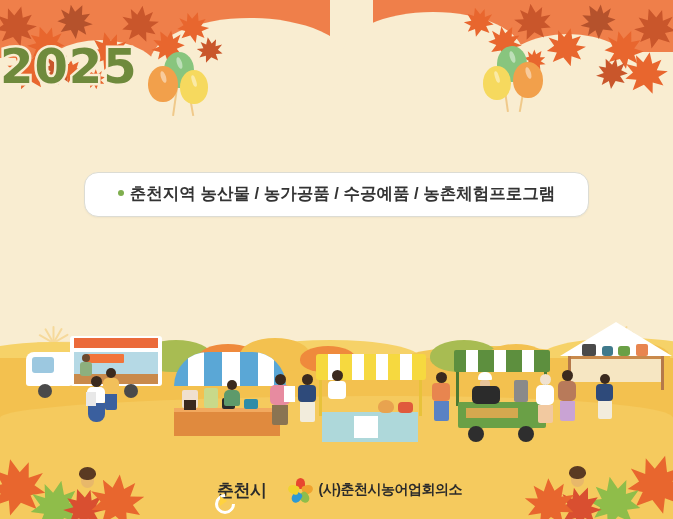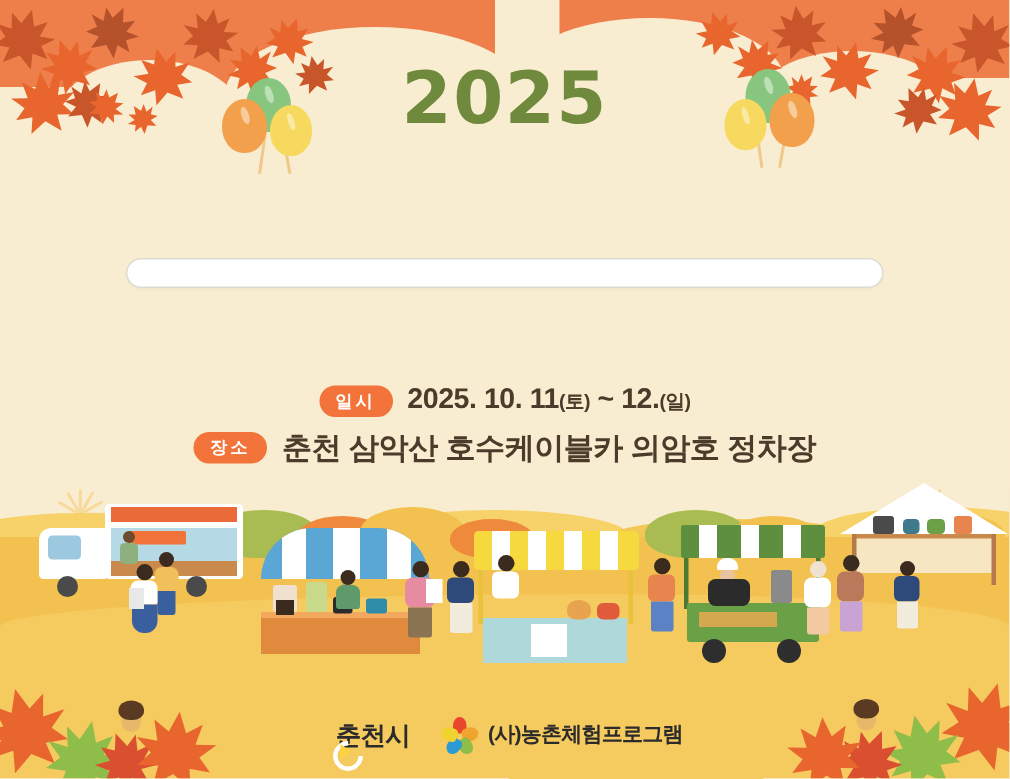--- a/index.html
+++ b/index.html
@@ -25,21 +25,21 @@
 
   
   .balloons{position:absolute;width:80px;height:80px;}
   .balloon{position:absolute;border-radius:50% 50% 48% 48%;}
   .balloon:after{content:"";position:absolute;left:42%;top:14%;width:16%;height:34%;
     border-radius:50%;background:rgba(255,255,255,.45);transform:rotate(-18deg);}
   .bstring{position:absolute;width:2px;background:#f0c98a;}
 
   
   .year{
-    position:absolute;left:0;right:0;top:38px;text-align:center;
+    position:absolute;left:0;right:0;top:38px;text-align:left;
     font-size:48px;font-weight:bold;letter-spacing:1px;color:#6f8a3c;
     -webkit-text-stroke:5px #f9edd1;paint-order:stroke fill;
     font-family:"DejaVu Sans",sans-serif;
   }
   .maintitle{
     position:absolute;left:0;right:0;top:88px;text-align:center;
     font-size:60px;font-weight:bold;color:#f2743a;letter-spacing:2px;
     -webkit-text-stroke:7px #fdf6e4;paint-order:stroke fill;
     white-space:nowrap;
   }
@@ -251,34 +251,26 @@
     <div class="bstring" style="left:24px;top:40px;height:28px;transform:rotate(-8deg);"></div>
     <div class="bstring" style="left:40px;top:42px;height:26px;transform:rotate(10deg);"></div>
     <div class="balloon" style="left:16px;top:2px;width:30px;height:36px;background:#88c57e;"></div>
     <div class="balloon" style="left:32px;top:18px;width:30px;height:36px;background:#f2a04b;"></div>
     <div class="balloon" style="left:2px;top:22px;width:28px;height:34px;background:#f6d95e;"></div>
   </div>
 
   <div class="year">2025</div>
 
   <div class="panel">
-  </div>
-
-  <div class="meta">
-    <div class="mrow date">
-      <span class="badge">일시</span>
-      <span class="mtext">
-        <span>2025. 10. 11</span><span class="sm">(토)</span><span> ~ 12.</span><span class="sm">(일)</span>
-      </span>
-    </div>
-    <div class="mrow place">
-      <span class="badge">장소</span>
-      <span class="mtext">춘천 삼악산 호수케이블카 의암호 정차장</span>
-    </div>
-  </div>
+    <div class="prow r2">
+      <span class="dot"></span>
+      <span>춘천지역 농산물 / 농가공품 / 수공예품 / 농촌체험프로그램</span>
+    </div>
+  </div>
+
 
   <div class="scene">
     <div class="skyband"></div>
 
     <div class="spark" style="left:30px;top:2px;">
       <i style="transform:rotate(0deg)"></i>
         <i style="transform:rotate(30deg)"></i>
         <i style="transform:rotate(60deg)"></i>
       <i style="transform:rotate(90deg)"></i>
         <i style="transform:rotate(120deg)"></i>
@@ -516,17 +508,17 @@
       <span class="logo-text">춘천시</span>
     </div>
     <div class="logo">
       <span class="logo-mark pinwheel">
         <span class="pw" style="left:7px;top:0;background:#e8472e;"></span>
         <span class="pw" style="left:14px;top:6px;background:#f0a32e;transform:rotate(72deg);"></span>
         <span class="pw" style="left:11px;top:14px;background:#8fbd4a;transform:rotate(144deg);"></span>
         <span class="pw" style="left:3px;top:14px;background:#2e9ad4;transform:rotate(216deg);"></span>
         <span class="pw" style="left:0;top:6px;background:#f0d32e;transform:rotate(288deg);"></span>
       </span>
-      <span class="logo-text small">(사)농촌체험프로그램</span>
+      <span class="logo-text small">(사)춘천시농어업회의소</span>
     </div>
   </div>
 
 </div>
 
 </body></html>

